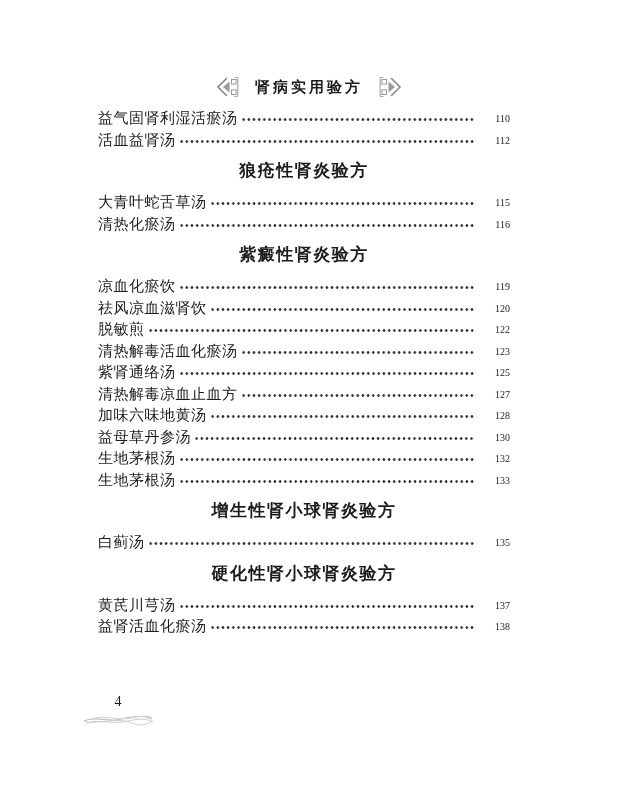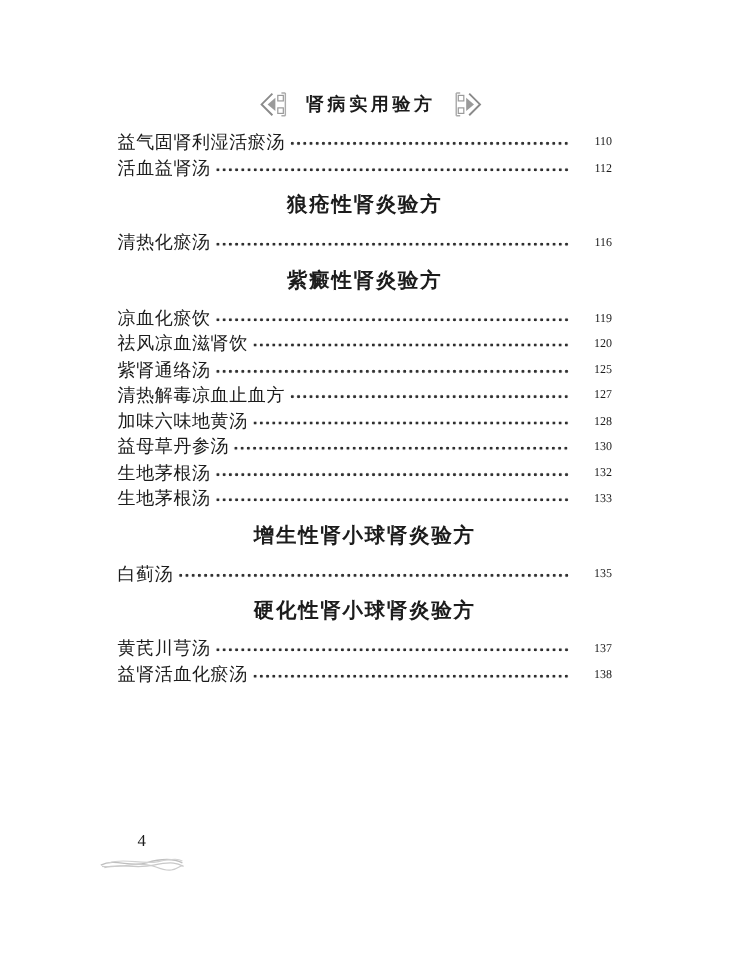--- a/index.html
+++ b/index.html
@@ -127,34 +127,49 @@
         <span class="leader"></span>
         <span class="num">110</span>
       </div>
       <div class="row">
         <span class="title">活血益肾汤</span>
         <span class="leader"></span>
         <span class="num">112</span>
       </div>
       <div class="sec-heading">狼疮性肾炎验方</div>
       <div class="row">
+        <span class="title">大青叶蛇舌草汤</span>
+        <span class="leader"></span>
+        <span class="num">115</span>
+      </div>
+      <div class="row">
         <span class="title">清热化瘀汤</span>
         <span class="leader"></span>
         <span class="num">116</span>
       </div>
       <div class="sec-heading">紫癜性肾炎验方</div>
       <div class="row">
         <span class="title">凉血化瘀饮</span>
         <span class="leader"></span>
         <span class="num">119</span>
       </div>
       <div class="row">
         <span class="title">祛风凉血滋肾饮</span>
         <span class="leader"></span>
         <span class="num">120</span>
+      </div>
+      <div class="row">
+        <span class="title">脱敏煎</span>
+        <span class="leader"></span>
+        <span class="num">122</span>
+      </div>
+      <div class="row">
+        <span class="title">清热解毒活血化瘀汤</span>
+        <span class="leader"></span>
+        <span class="num">123</span>
       </div>
       <div class="row">
         <span class="title">紫肾通络汤</span>
         <span class="leader"></span>
         <span class="num">125</span>
       </div>
       <div class="row">
         <span class="title">清热解毒凉血止血方</span>
         <span class="leader"></span>
         <span class="num">127</span>

